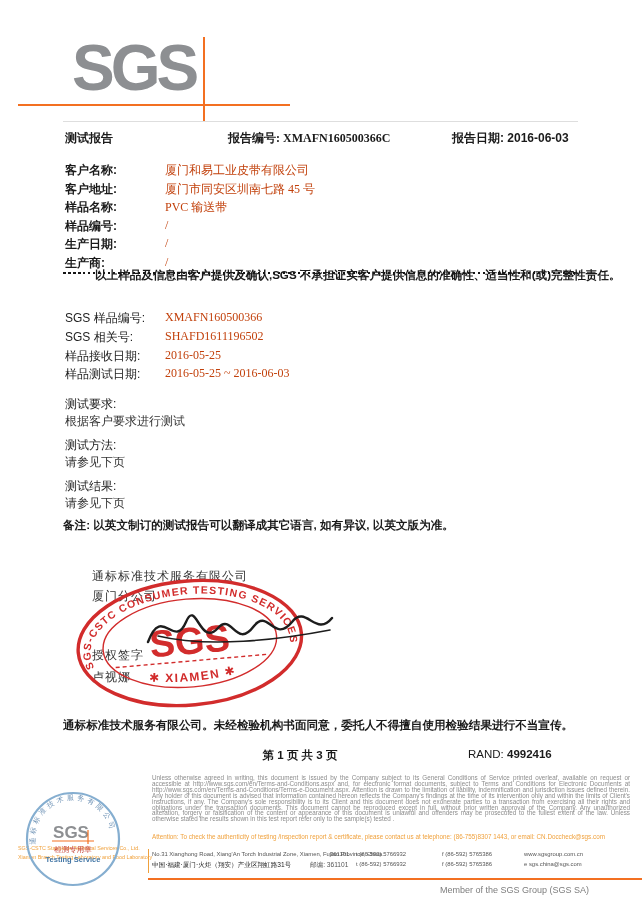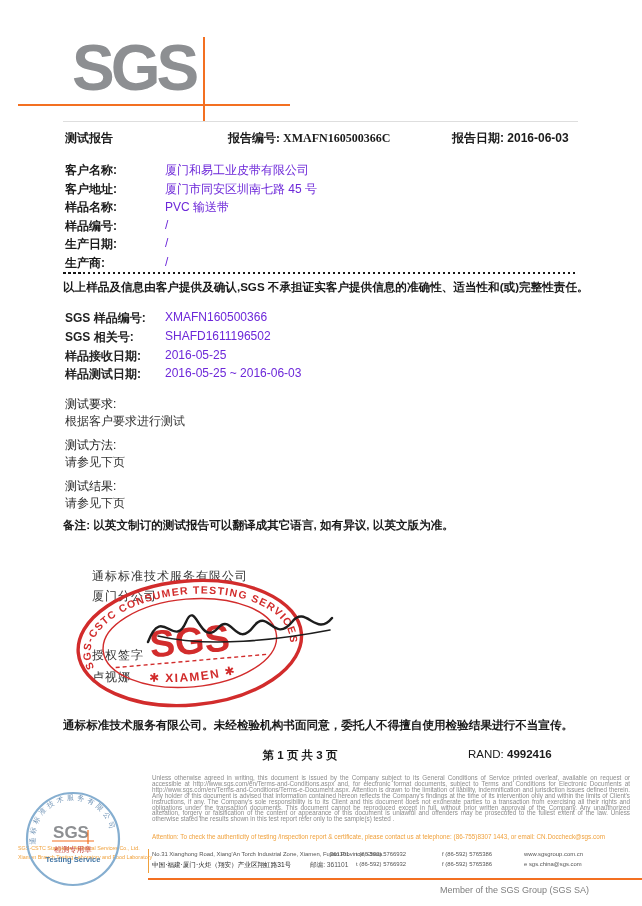--- a/index.html
+++ b/index.html
@@ -12,22 +12,22 @@
                color:#8d8f92; letter-spacing:-4px; line-height:72px; transform:scaleY(1.02); }
   .logo-hline { position:absolute; left:18px; top:104px; width:272px; height:2px; background:#f37021; }
   .logo-vline { position:absolute; left:203px; top:37px; width:2px; height:84px; background:#f37021; }
   .hairline { position:absolute; left:63px; top:121px; width:515px; height:1px; background:#dedede; }
 
   
   .hdr { position:absolute; top:130px; font-size:12px; font-weight:bold; white-space:nowrap; }
 
   .fieldrow { position:absolute; left:0; width:100%; font-size:12px; white-space:nowrap; }
   .fieldrow .lbl { position:absolute; left:65px; font-weight:bold; }
-  .fieldrow .val { position:absolute; left:165px; color:#6d28d9; }
-  .sgsrow .lbl { font-weight:bold; color:#222; }
+  .fieldrow .val { position:absolute; left:165px; color:#c2410c;font-family:Liberation Serif, serif; }
+  .sgsrow .lbl { font-weight:normal; color:#222; }
 
   .dashedline { position:absolute; left:63px; top:272px; width:515px; height:2px;
                 background:repeating-linear-gradient(90deg,#161616 0 2.5px,transparent 2.5px 5px); }
   .boldnote { position:absolute; left:63px; font-size:11.6px; font-weight:bold; white-space:nowrap; }
 
   .sec-title { position:absolute; left:65px; font-size:12px; font-weight:normal; white-space:nowrap; }
   .sec-body  { position:absolute; left:65px; font-size:12px; color:#333; white-space:nowrap; }
 
   .signoff-line { position:absolute; left:92px; font-size:12px; color:#333; letter-spacing:1px; white-space:nowrap; }
 
@@ -86,21 +86,21 @@
   <div class="fieldrow" style="top:236px;">
     <span class="lbl">生产日期:</span>
     <span class="val">/</span>
   </div>
   <div class="fieldrow" style="top:255px;">
     <span class="lbl">生产商:</span>
     <span class="val">/</span>
   </div>
 
   <div class="dashedline"></div>
-  <div class="boldnote" style="top:280px;">以上样品及信息由客户提供及确认,SGS 不承担证实客户提供信息的准确性、适当性和(或)完整性责任。</div>
+  <div class="boldnote" style="top:268px;margin-left:32px;">以上样品及信息由客户提供及确认,SGS 不承担证实客户提供信息的准确性、适当性和(或)完整性责任。</div>
 
   <div class="fieldrow sgsrow" style="top:310px;">
     <span class="lbl">SGS 样品编号:</span>
     <span class="val">XMAFN160500366</span>
   </div>
   <div class="fieldrow sgsrow" style="top:329px;">
     <span class="lbl">SGS 相关号:</span>
     <span class="val">SHAFD1611196502</span>
   </div>
   <div class="fieldrow sgsrow" style="top:348px;">

